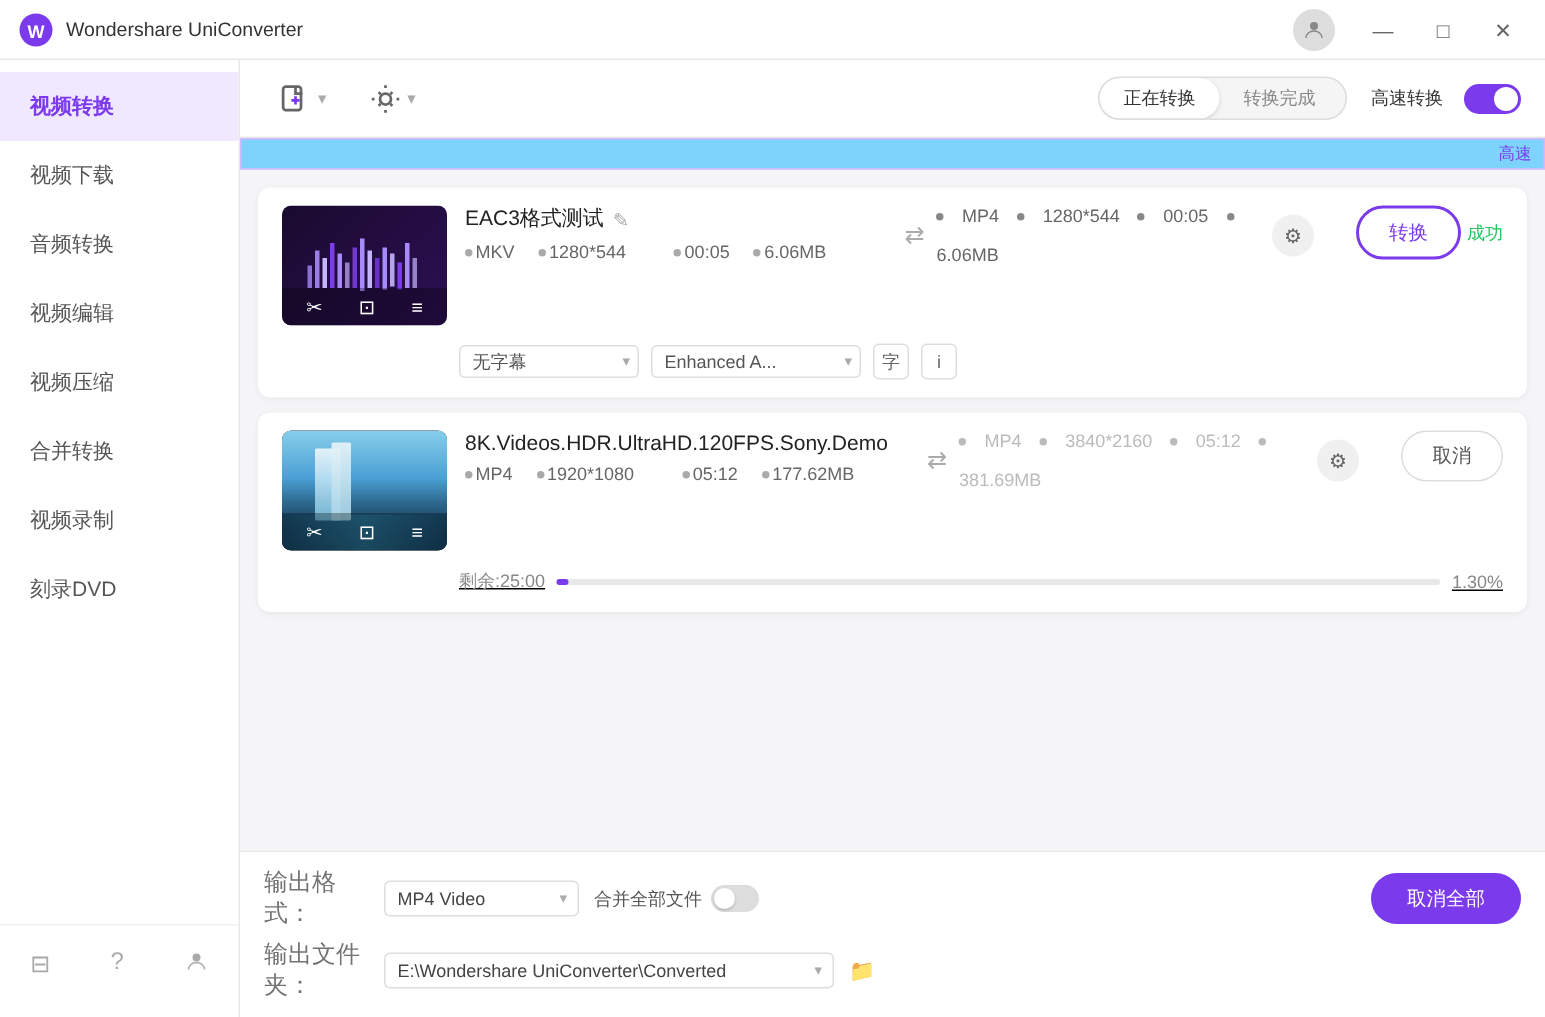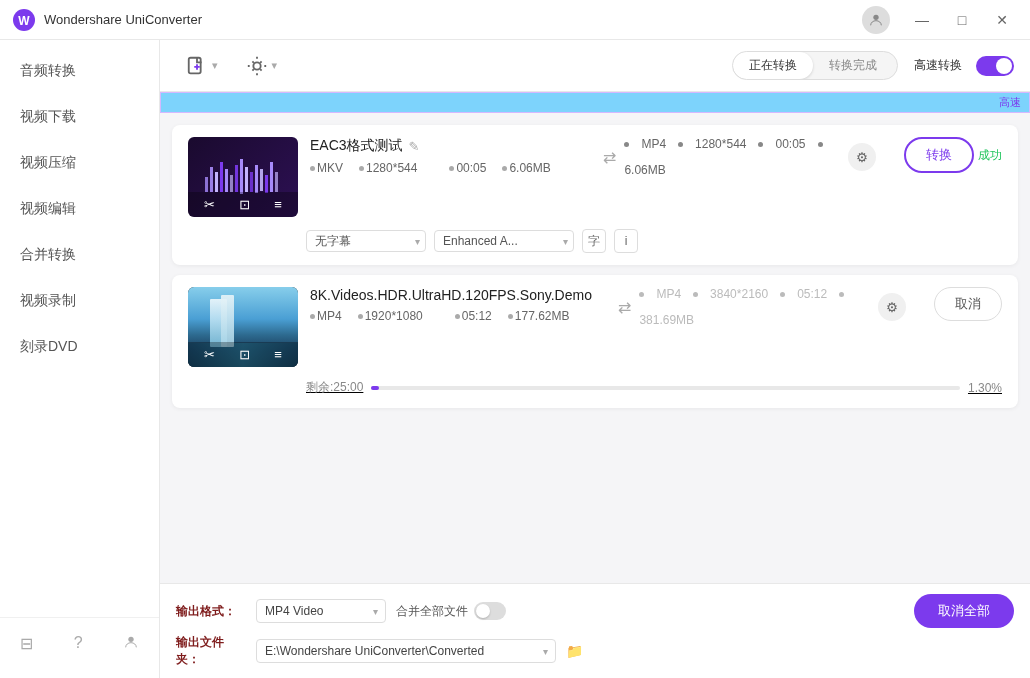--- a/index.html
+++ b/index.html
@@ -145,21 +145,21 @@
       padding: 7px 20px; background: transparent; border: 1px solid #ddd;
       color: #555; border-radius: 20px; font-size: 13px; cursor: pointer; white-space: nowrap;
     }
 
     
     .bottom-bar {
       background: #fff; border-top: 1px solid #e8e8e8; padding: 10px 16px;
       display: flex; flex-direction: column; gap: 6px; flex-shrink: 0;
     }
     .bottom-row { display: flex; align-items: center; gap: 10px; }
-    .bottom-label { font-size: 12px; color: #7f1d1d; width: 70px; flex-shrink: 0; font-weight: bold; }
+    .bottom-label { font-size: 16px; color: #737373; width: 70px; flex-shrink: 0; }
     .bottom-select-wrap { position: relative; display: inline-block; }
     .bottom-select-wrap::after {
       content: '▾'; position: absolute; right: 8px; top: 50%; transform: translateY(-50%);
       font-size: 10px; color: #aaa; pointer-events: none;
     }
     .bottom-select {
       border: 1px solid #ddd; border-radius: 4px; padding: 4px 24px 4px 8px;
       font-size: 12px; color: #444; background: #fff; appearance: none; cursor: pointer; min-width: 130px;
     }
     .merge-toggle { display: flex; align-items: center; gap: 6px; font-size: 12px; color: #555; }
@@ -207,31 +207,34 @@
     </div>
     <div class="title-bar-btn">—</div>
     <div class="title-bar-btn">□</div>
     <div class="title-bar-btn close">✕</div>
   </div>
 </div>
 
 <div class="main-layout">
 
   <div class="sidebar">
+    <div class="sidebar-item active">
+      <span>视频转换</span>
+    </div>
+    <div class="sidebar-item">
+      <span>视频下载</span>
+    </div>
     <div class="sidebar-item">
       <span>音频转换</span>
     </div>
     <div class="sidebar-item">
-      <span>视频下载</span>
+      <span>视频编辑</span>
     </div>
     <div class="sidebar-item">
       <span>视频压缩</span>
-    </div>
-    <div class="sidebar-item">
-      <span>视频编辑</span>
     </div>
     <div class="sidebar-item">
       <span>合并转换</span>
     </div>
     <div class="sidebar-item">
       <span>视频录制</span>
     </div>
     <div class="sidebar-item">
       <span>刻录DVD</span>
     </div>

